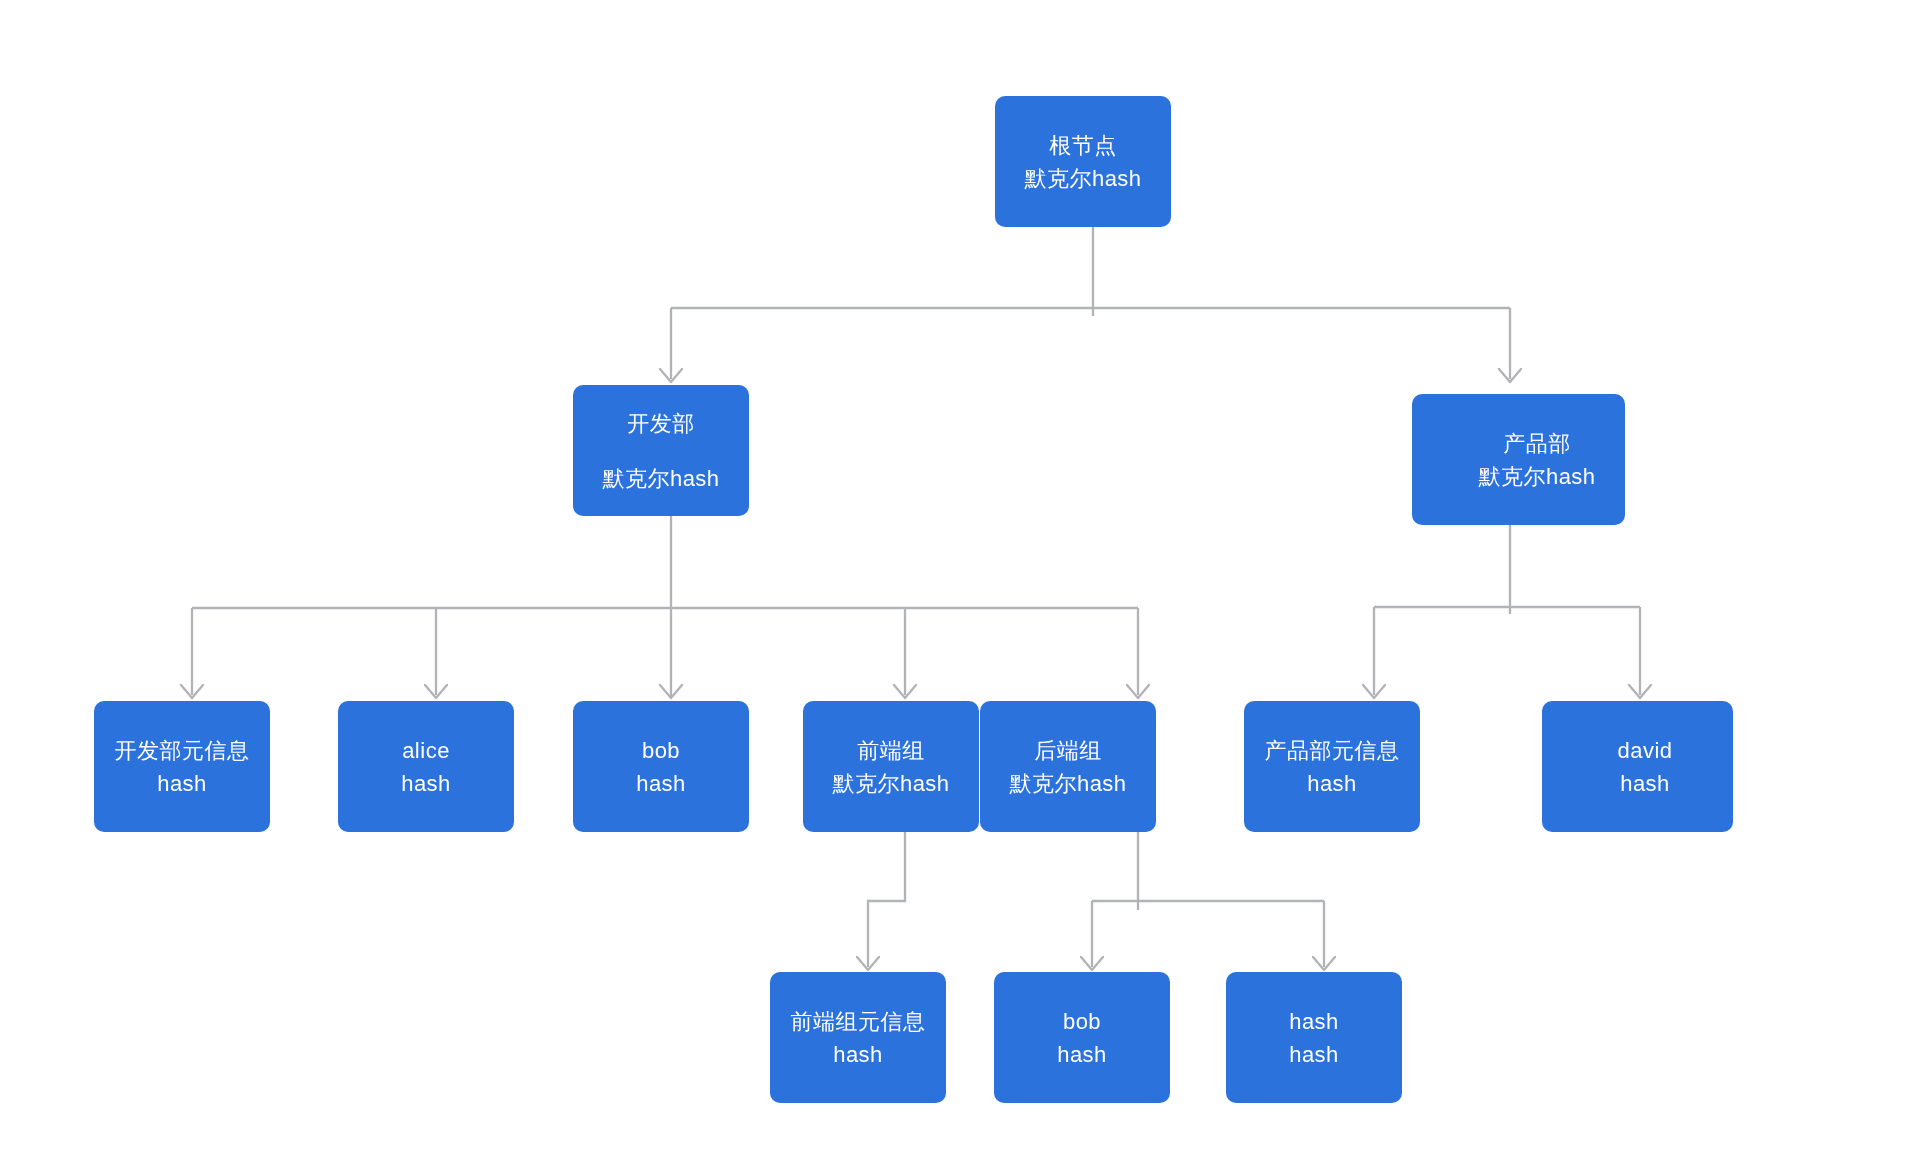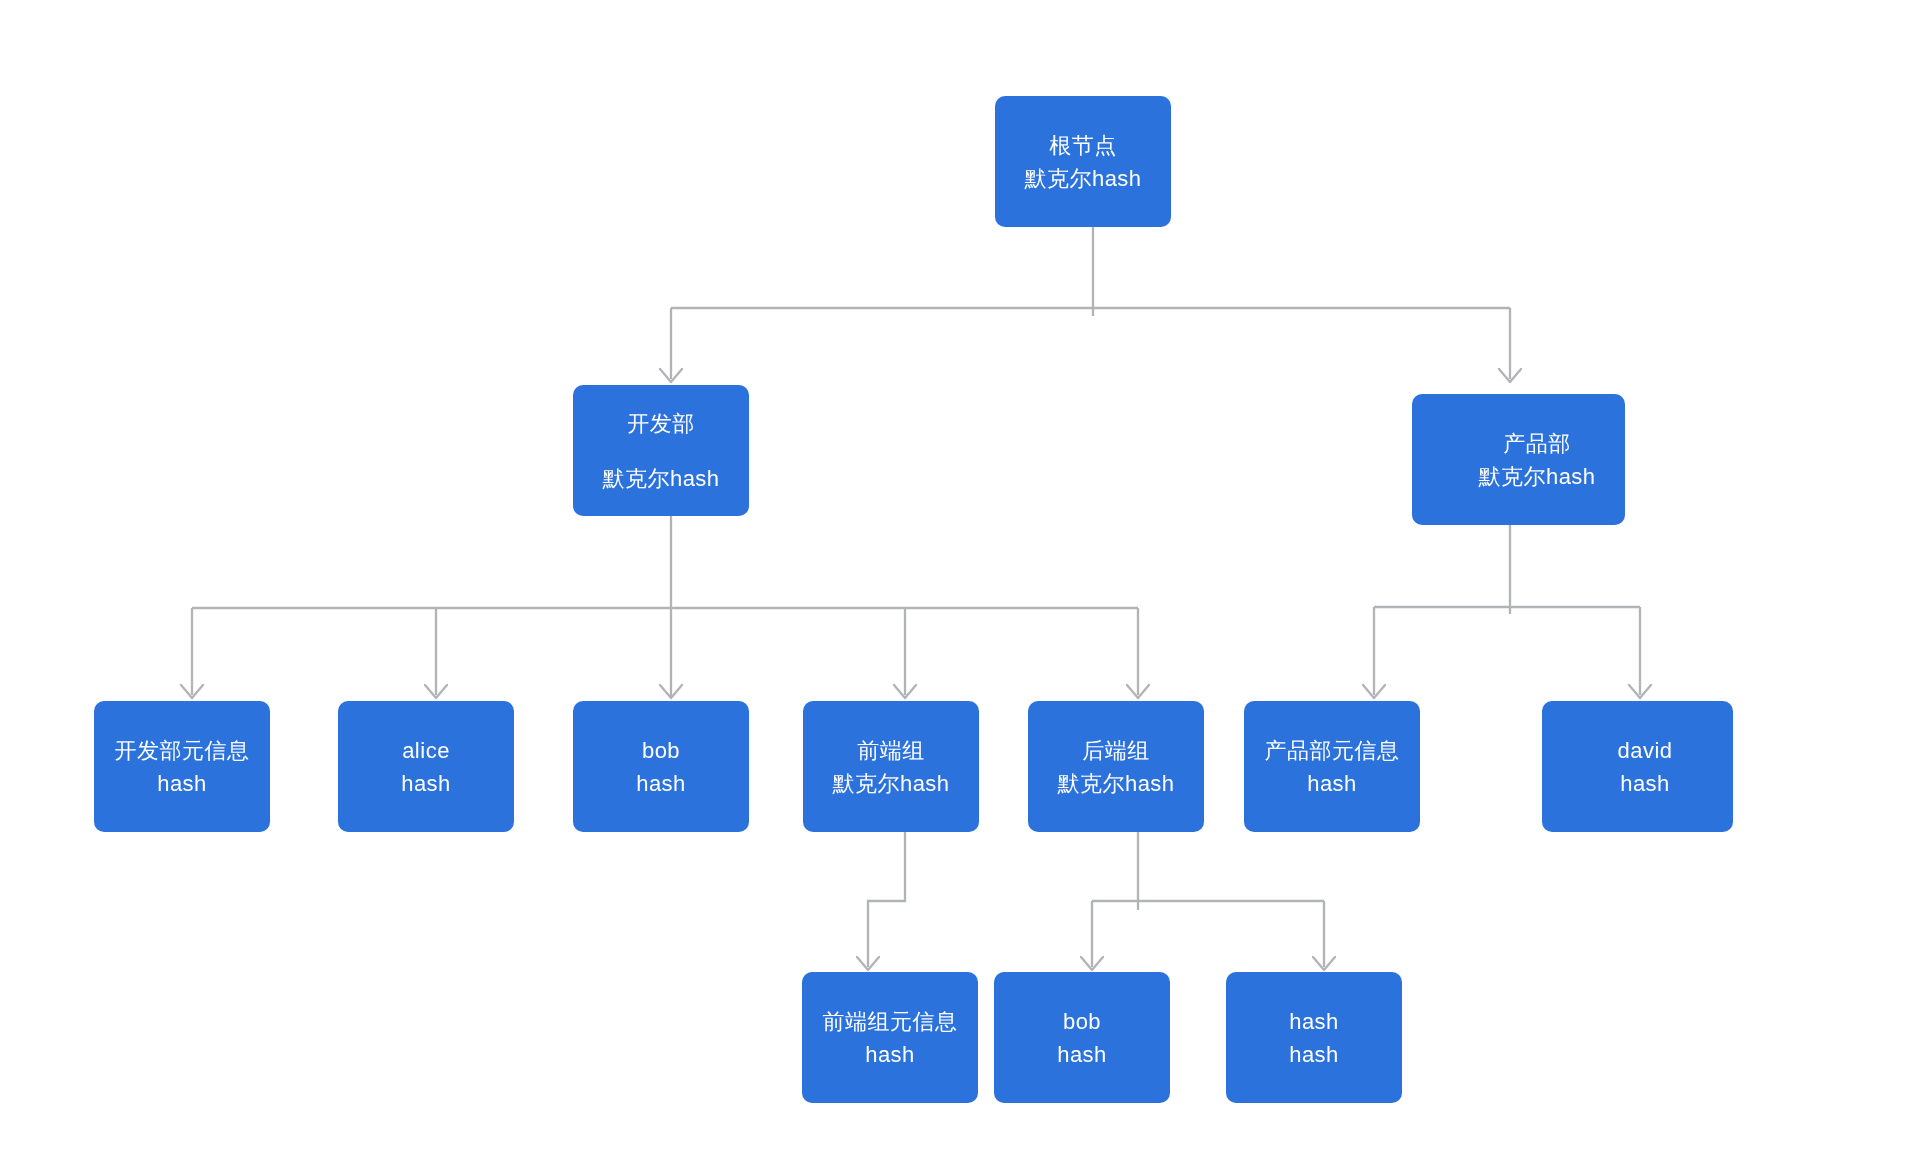--- a/index.html
+++ b/index.html
@@ -114,34 +114,34 @@
     <span>hash</span>
   </div>
   <div class="node" style="left:573px; top:701px;">
     <span>bob</span>
     <span>hash</span>
   </div>
   <div class="node" style="left:803px; top:701px;">
     <span>前端组</span>
     <span>默克尔hash</span>
   </div>
-  <div class="node" style="left:1028px; top:701px;">
+  <div class="node" style="left:980px; top:701px;">
     <span>后端组</span>
     <span>默克尔hash</span>
   </div>
   <div class="node" style="left:1244px; top:701px;">
     <span>产品部元信息</span>
     <span>hash</span>
   </div>
   <div class="node" style="left:1542px; top:701px;padding-left:15px;">
     <span>david</span>
     <span>hash</span>
   </div>
 
-  <div class="node" style="left:770px; top:972px;margin-left:32px;">
+  <div class="node" style="left:770px; top:972px;">
     <span>前端组元信息</span>
     <span>hash</span>
   </div>
   <div class="node" style="left:994px; top:972px;">
     <span>bob</span>
     <span>hash</span>
   </div>
   <div class="node" style="left:1226px; top:972px;">
     <span>hash</span>
     <span>hash</span>

